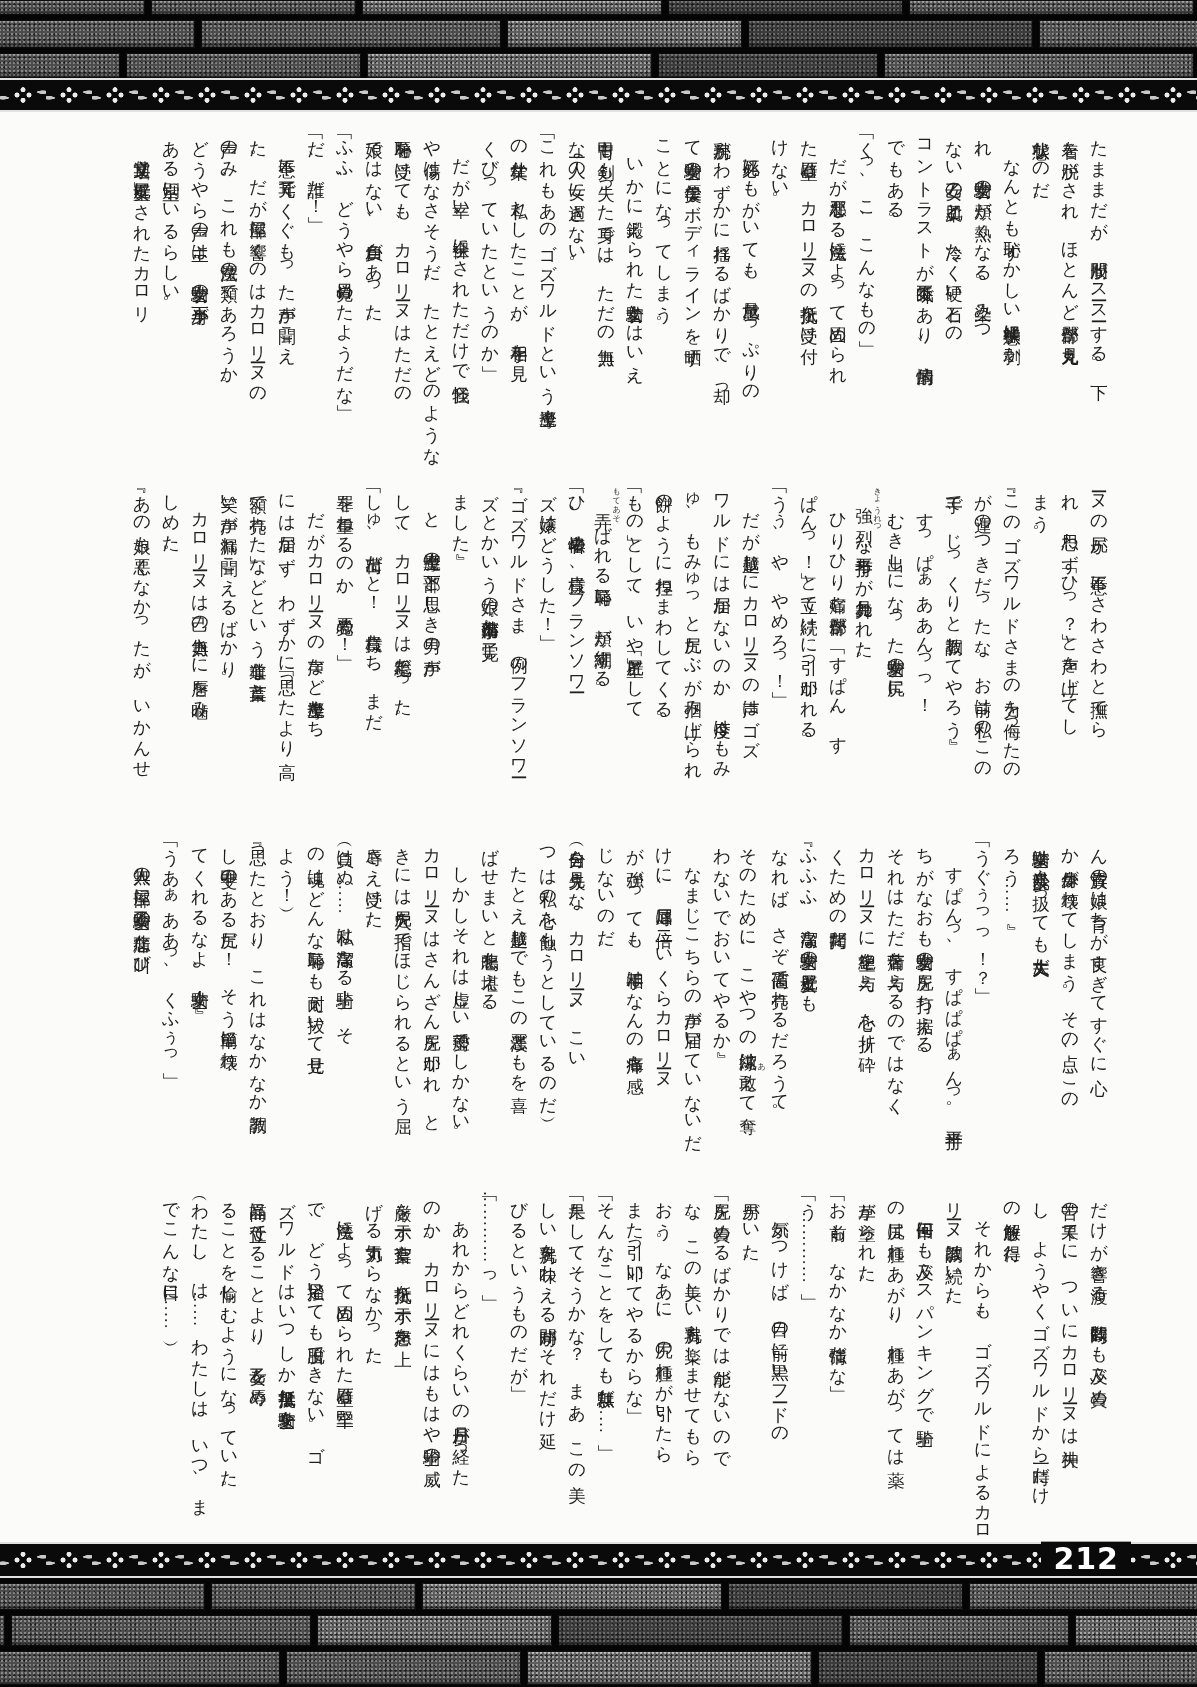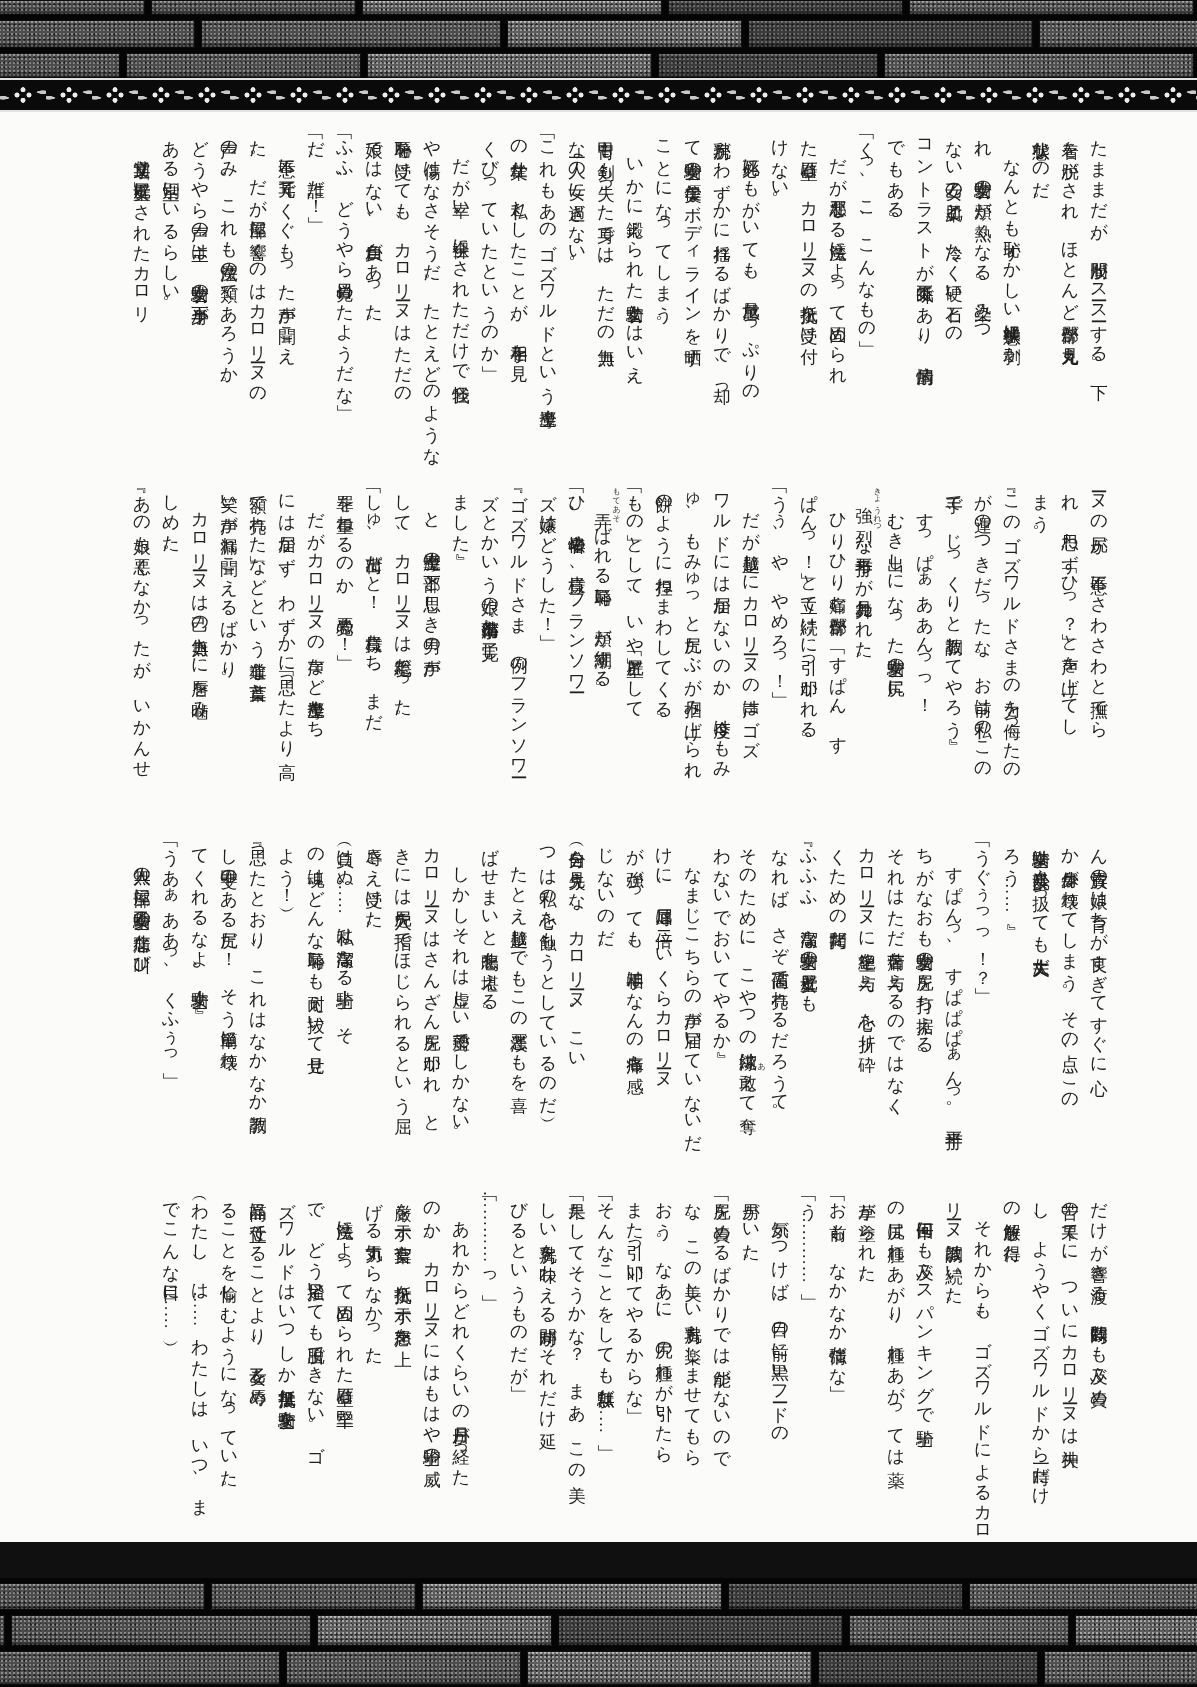--- a/index.html
+++ b/index.html
@@ -222,20 +222,24 @@
         <div class="tline">　魔法によって固められた石壁は堅牢</div>
         <div class="tline">で、どう足掻いても脱出できない。ゴ</div>
         <div class="tline">ズワルドはいつしか無抵抗な女騎士を</div>
         <div class="tline">商品に仕立てることより、乙女を辱め</div>
         <div class="tline">ることを愉しむようになっていた。</div>
         <div class="tline">（わたし、は……わたしは、いつ、ま</div>
         <div class="tline">でこんな目に……）</div>
       </div>
   </div>
 
+  <div class="ornament bottom">
+    <div class="motif"></div>
+    <div class="pagenum">212</div>
+  </div>
 
   <div class="brickzone bottom">
       <div class="brickrow" style="height: 27px; margin-left: -60px;">
         <div class="brick" style="width: 265px;"></div>
         <div class="brick" style="width: 205px;"></div>
         <div class="brick" style="width: 300px;"></div>
         <div class="brick" style="width: 235px;"></div>
         <div class="brick" style="width: 285px;"></div>
       </div>
       <div class="brickrow" style="height: 31px; margin-left: -200px;">

